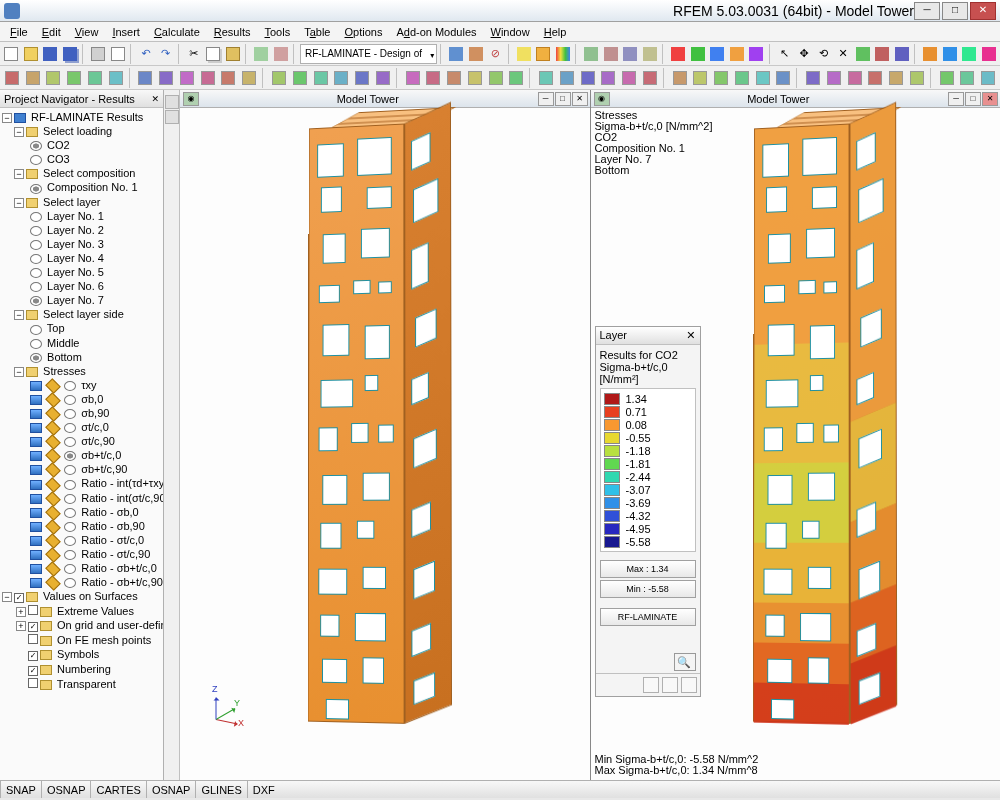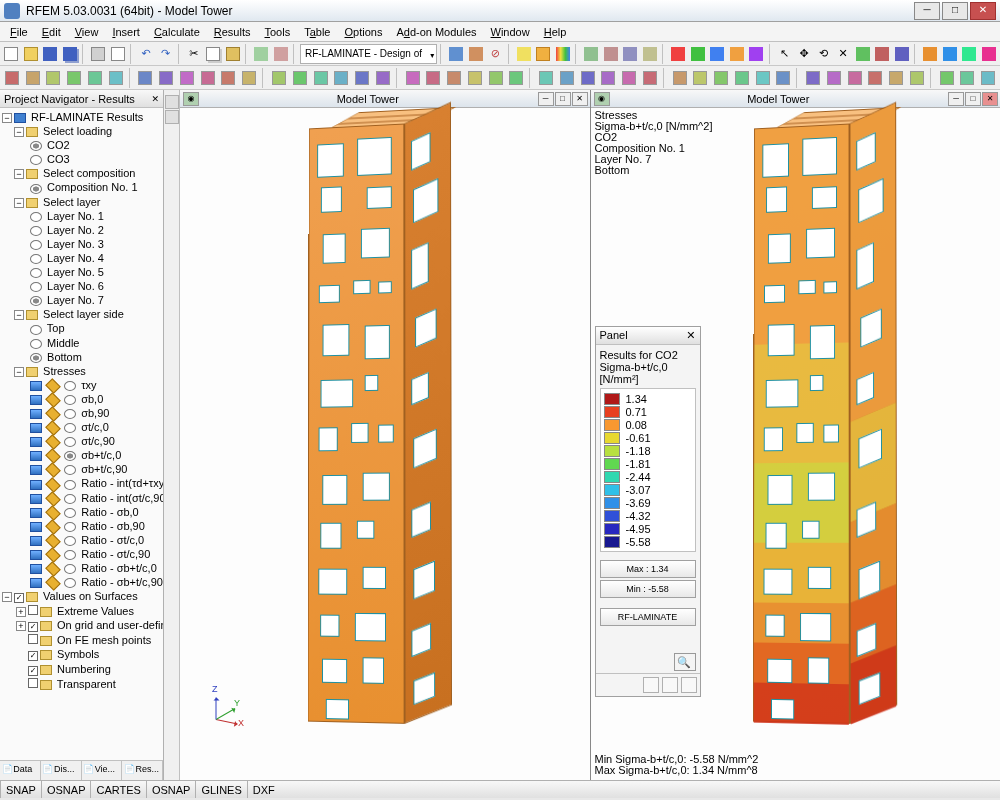--- a/index.html
+++ b/index.html
@@ -1,19 +1,19 @@
 <!DOCTYPE html>
 <html><head>
 <meta charset="utf-8">
 <style>
 *{box-sizing:border-box;margin:0;padding:0;font-family:Tahoma,Arial,sans-serif;font-size:11px;color:#000}
 html,body{width:1000px;height:800px;overflow:hidden;background:#e8e8e8}
 .titlebar{height:22px;background:linear-gradient(#fff,#e0e8f0);display:flex;align-items:center;padding:0 4px;border-bottom:1px solid #a0a0a0}
 .titlebar .icon{width:16px;height:16px;background:#5080c0;border-radius:3px;margin-right:6px}
-.titlebar .title{flex:1;text-align:left;font-size:12px}
+.titlebar .title{flex:1;text-align:right;font-size:14px}
 .winbtns{display:flex;gap:2px}
 .winbtns div{width:26px;height:18px;border:1px solid #888;background:#e8e8e8;text-align:center;line-height:14px;font-size:10px}
 .winbtns .close{background:#c75050;color:#fff;border-color:#a03030}
 .menubar{height:20px;background:#f4f4f4;display:flex;align-items:center;padding:0 4px;gap:2px;border-bottom:1px solid #c0c0c0}
 .menubar span{padding:2px 6px;cursor:default}
 .menubar span u{text-decoration:underline}
 .toolbar{height:24px;background:#f0f0f0;border-bottom:1px solid #c8c8c8;display:flex;align-items:center;padding:0 2px;gap:1px;overflow:hidden}
 .tbtn{width:20px;height:20px;border:1px solid transparent;display:inline-flex;align-items:center;justify-content:center}
 .tsep{width:4px;height:20px;border-left:1px solid #c0c0c0;margin:0 2px}
 .tdrop{height:20px;border:1px solid #b0b0b0;background:#fff;font-size:10px;padding:0 14px 0 4px;min-width:120px;position:relative;line-height:18px}
@@ -416,26 +416,20 @@
         <div class="tnode" style="padding-left:28px"><span class="ic ic-cube"></span> <span class="ic ic-diam"></span> <span class="ic ic-radio"></span> Ratio - σb+t/c,0</div>
         <div class="tnode" style="padding-left:28px"><span class="ic ic-cube"></span> <span class="ic ic-diam"></span> <span class="ic ic-radio"></span> Ratio - σb+t/c,90</div>
         <div class="tnode" style="padding-left:0"><span class="exp">−</span><span class="cb on"></span><span class="ic ic-folder"></span> Values on Surfaces</div>
         <div class="tnode" style="padding-left:14px"><span class="exp">+</span><span class="cb"></span><span class="ic ic-folder"></span> Extreme Values</div>
         <div class="tnode" style="padding-left:14px"><span class="exp">+</span><span class="cb on"></span><span class="ic ic-folder"></span> On grid and user-defined p</div>
         <div class="tnode" style="padding-left:14px"><span style="display:inline-block;width:12px"></span><span class="cb"></span><span class="ic ic-folder"></span> On FE mesh points</div>
         <div class="tnode" style="padding-left:14px"><span style="display:inline-block;width:12px"></span><span class="cb on"></span><span class="ic ic-folder"></span> Symbols</div>
         <div class="tnode" style="padding-left:14px"><span style="display:inline-block;width:12px"></span><span class="cb on"></span><span class="ic ic-folder"></span> Numbering</div>
         <div class="tnode" style="padding-left:14px"><span style="display:inline-block;width:12px"></span><span class="cb"></span><span class="ic ic-folder"></span> Transparent</div>
       </div>
-    <div class="navtabs" id="navtabs">
-        <div>📄Data</div>
-        <div>📄Dis...</div>
-        <div>📄Vie...</div>
-        <div>📄Res...</div>
-      </div>
   </div>
 
   <div class="sidetool">
     <div></div>
     <div></div>
   </div>
 
   <div class="views">
 
     <div class="view">
@@ -589,42 +583,42 @@
                 <div class="hole" style="left: 6px; top: 390px; width: 20px; height: 28px;"></div>
                 <div class="hole" style="left: 8px; top: 450px; width: 22px; height: 30px;"></div>
                 <div class="hole" style="left: 6px; top: 510px; width: 20px; height: 26px;"></div>
                 <div class="hole" style="left: 8px; top: 560px; width: 22px; height: 24px;"></div>
               </div>
           </div>
         </div>
 
         <div class="panel">
           <div class="panelhead">
-              <span>Panel</span>
+              <span>Layer</span>
               <span>✕</span>
             </div>
           <div class="panelbody">
             <div>Results for CO2</div>
             <div style="margin-bottom:3px">Sigma-b+t/c,0 [N/mm²]</div>
             <div class="legend" id="legend">
                 <div class="legrow">
                   <span class="legc" style="background:#b01818"></span>
                   <span>1.34</span>
                 </div>
                 <div class="legrow">
                   <span class="legc" style="background:#e84020"></span>
                   <span>0.71</span>
                 </div>
                 <div class="legrow">
                   <span class="legc" style="background:#f89830"></span>
                   <span>0.08</span>
                 </div>
                 <div class="legrow">
                   <span class="legc" style="background:#e8d830"></span>
-                  <span>-0.61</span>
+                  <span>-0.55</span>
                 </div>
                 <div class="legrow">
                   <span class="legc" style="background:#b8e040"></span>
                   <span>-1.18</span>
                 </div>
                 <div class="legrow">
                   <span class="legc" style="background:#60d850"></span>
                   <span>-1.81</span>
                 </div>
                 <div class="legrow">

